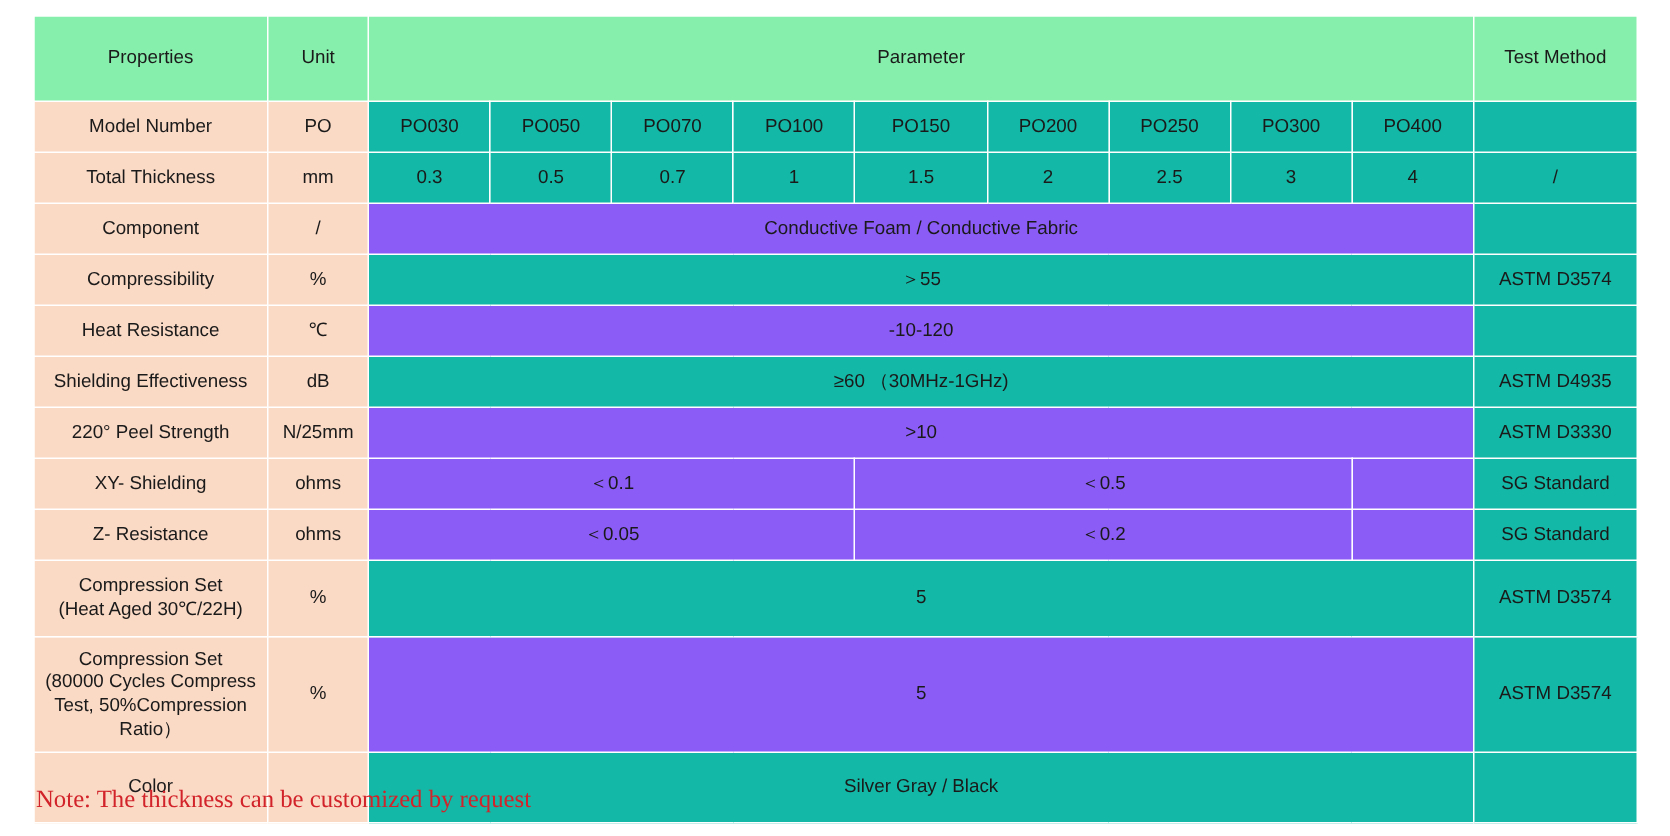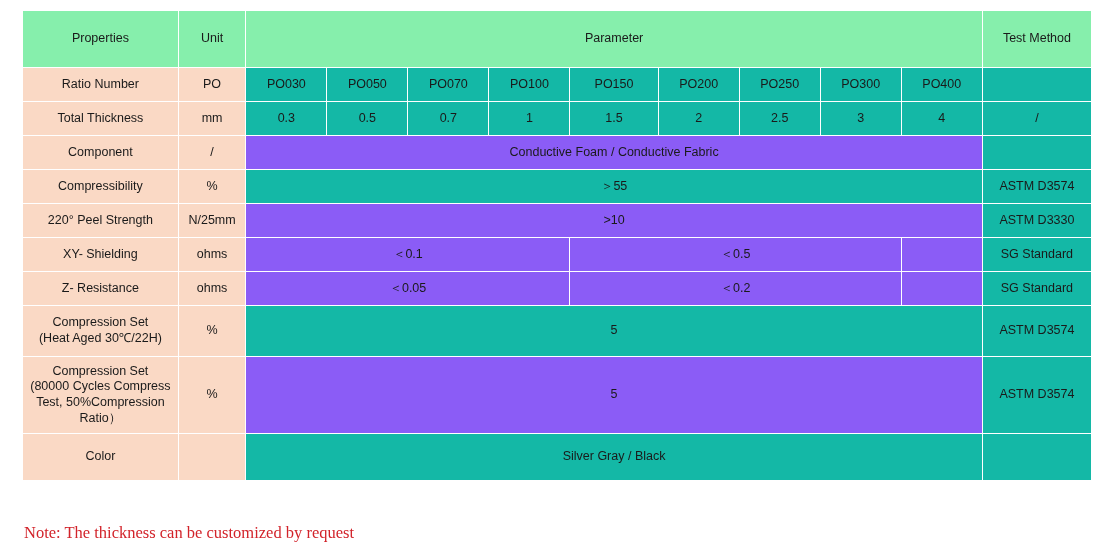--- a/index.html
+++ b/index.html
@@ -95,21 +95,21 @@
         <th class="hdr">Properties</th>
         <th class="hdr">Unit</th>
         <th class="hdr" colspan="9">Parameter</th>
         <th class="hdr">Test Method</th>
       </tr>
     </thead>
 
     <tbody>
 
       <tr>
-        <td class="lbl">Ratio Number</td>
+        <td class="lbl">Model Number</td>
         <td class="lbl">PO</td>
         <td class="lgrey">PO030</td>
         <td class="lgrey">PO050</td>
         <td class="lgrey">PO070</td>
         <td class="lgrey">PO100</td>
         <td class="lgrey">PO150</td>
         <td class="lgrey">PO200</td>
         <td class="lgrey">PO250</td>
         <td class="lgrey">PO300</td>
         <td class="lgrey">PO400</td>
@@ -138,21 +138,33 @@
         <td class="lgrey"></td>
       </tr>
 
       <tr>
         <td class="lbl">Compressibility</td>
         <td class="lbl">%</td>
         <td class="lgrey" colspan="9">＞55</td>
         <td class="lgrey">ASTM D3574</td>
       </tr>
 
-
+      <tr>
+        <td class="lbl">Heat Resistance</td>
+        <td class="lbl">℃</td>
+        <td class="grey" colspan="9">-10-120</td>
+        <td class="lgrey"></td>
+      </tr>
+
+      <tr>
+        <td class="lbl">Shielding Effectiveness</td>
+        <td class="lbl">dB</td>
+        <td class="lgrey" colspan="9">≥60 （30MHz-1GHz)</td>
+        <td class="lgrey">ASTM D4935</td>
+      </tr>
 
       <tr>
         <td class="lbl">220° Peel Strength</td>
         <td class="lbl">N/25mm</td>
         <td class="grey" colspan="9">&gt;10</td>
         <td class="lgrey">ASTM D3330</td>
       </tr>
 
       <tr>
         <td class="lbl">XY- Shielding</td>

